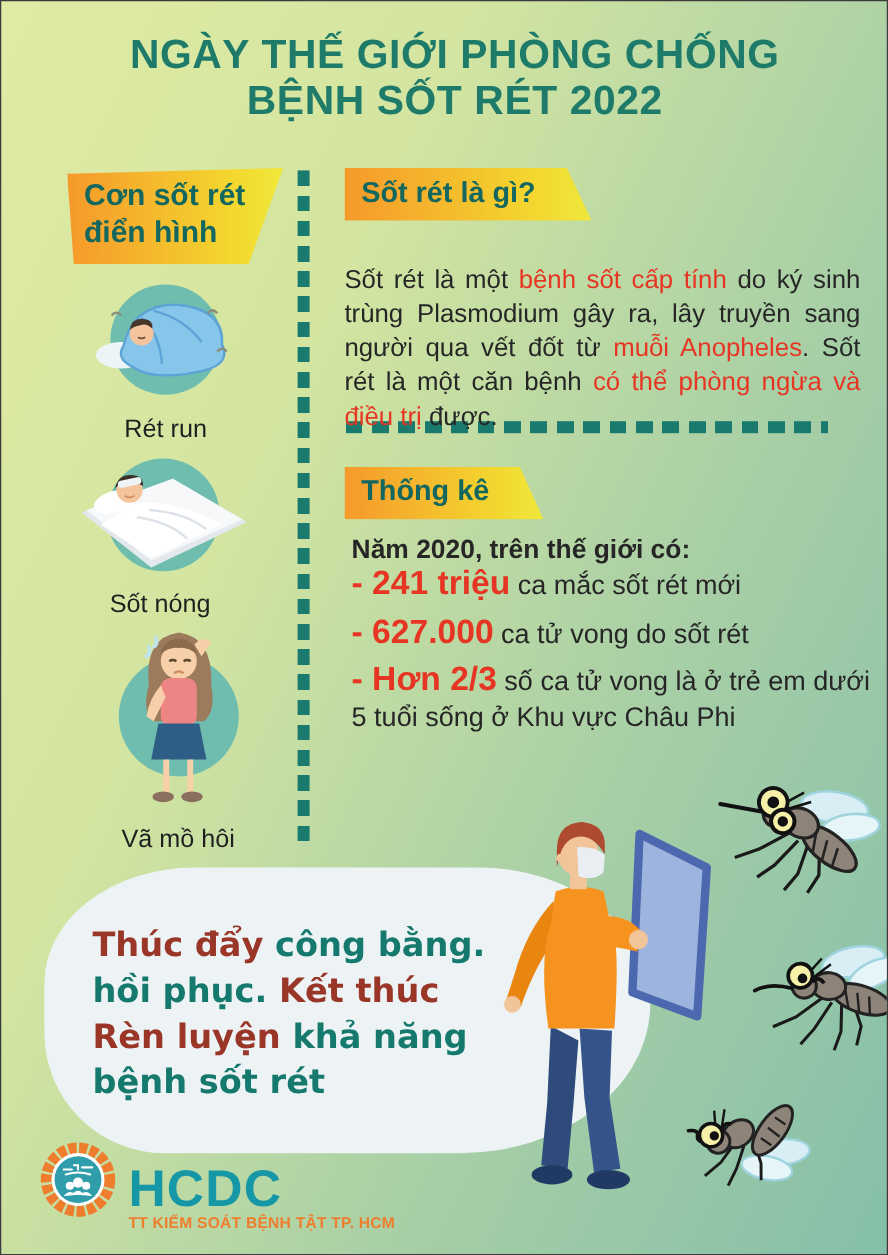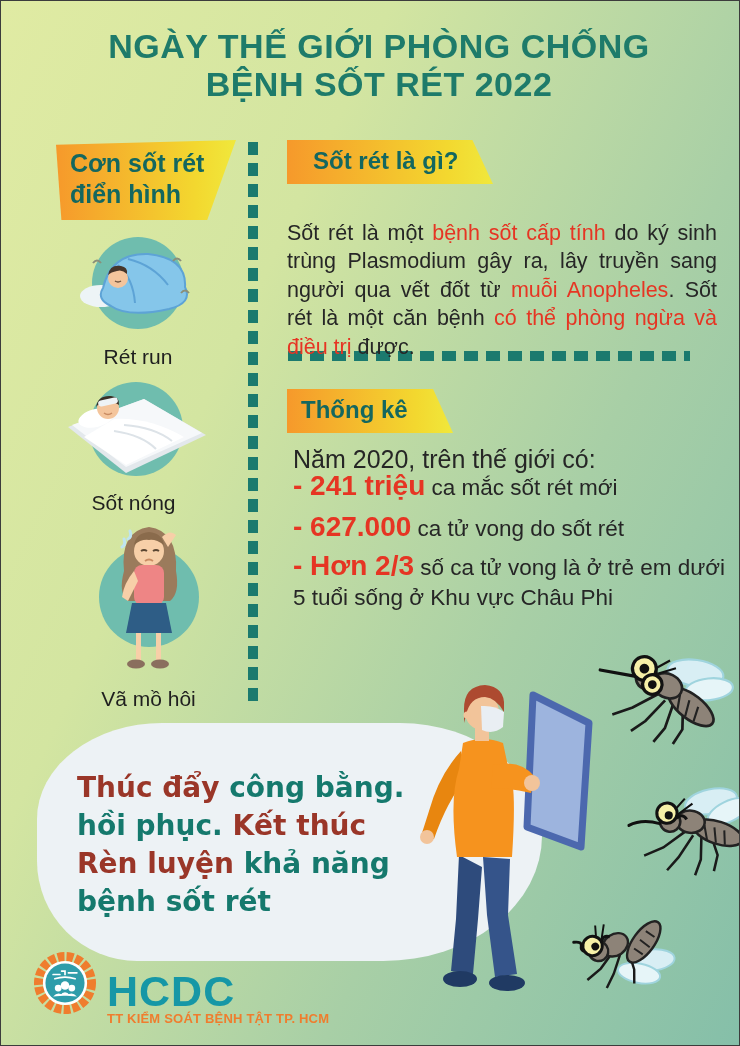--- a/index.html
+++ b/index.html
@@ -15,41 +15,41 @@
   }
   
   .title{position:absolute;top:26px;left:0;width:740px;text-align:center;
     color:#1e7b6a;font-weight:bold;font-size:34px;line-height:38px;letter-spacing:.5px;}
   .title div{white-space:nowrap;margin-left:16px;}
   
   .badge{position:absolute;background:linear-gradient(90deg,#f6992b 0%,#f3d82f 78%,#f0e83c 100%);
     color:#14675f;font-weight:bold;box-sizing:border-box;}
   .badge-left{left:55px;top:139px;width:180px;padding:8px 12px 10px 14px;
     font-size:25px;line-height:31px;clip-path:polygon(0 6%,100% 0,84% 100%,3% 100%);}
-  .badge-def{left:286px;top:139px;width:206px;height:44px;padding:7px 26px;
+  .badge-def{left:286px;top:139px;width:206px;height:44px;padding:7px 14px;
     font-size:24px;clip-path:polygon(0 0,90% 0,100% 100%,0 100%);}
   .badge-stats{left:286px;top:388px;width:166px;height:44px;padding:7px 14px;
     font-size:24px;clip-path:polygon(0 0,88% 0,100% 100%,0 100%);}
   
   .v-dash{position:absolute;left:247px;top:141px;width:10px;height:563px;
     background:repeating-linear-gradient(180deg,#1b7a6e 0 13px,transparent 13px 21px);}
   .h-dash{position:absolute;left:287px;top:350px;width:402px;height:10px;
     background:repeating-linear-gradient(90deg,#1b7a6e 0 14px,transparent 14px 22px);}
   
   .symptom{position:absolute;text-align:center;}
   .symptom .lbl{display:block;margin-top:8px;font-size:21px;color:#1f1f1f;}
   .sym1{left:57px;top:232px;width:160px;}
   .sym2{left:50px;top:378px;width:165px;}
   .sym3{left:70px;top:512px;width:155px;}
   
   .para{position:absolute;left:286px;top:196px;width:430px;
     font-size:21.5px;line-height:28.5px;color:#262626;text-align:justify;}
   .seg-red{color:#e63523;}
   
-  .stats-intro{position:absolute;left:292px;top:444px;font-size:25px;color:#262626;}
+  .stats-intro{position:absolute;left:292px;top:444px;font-size:22px;color:#262626;font-weight:bold;}
   .stat{position:absolute;left:292px;width:440px;font-size:22.5px;color:#262626;line-height:30px;}
   .stat .hl{color:#e63523;font-weight:bold;font-size:28px;}
   .stat1{top:470px;}
   .stat2{top:511px;}
   .stat3{top:550px;}
   
   .blob{position:absolute;left:36px;top:722px;width:505px;height:238px;background:#edf2f5;
     border-radius:150px 170px 190px 120px / 115px 135px 150px 120px;}
   .slogan{position:absolute;left:76px;top:768px;
     font-family:"DejaVu Sans",sans-serif;font-weight:bold;font-size:28px;line-height:38px;}

